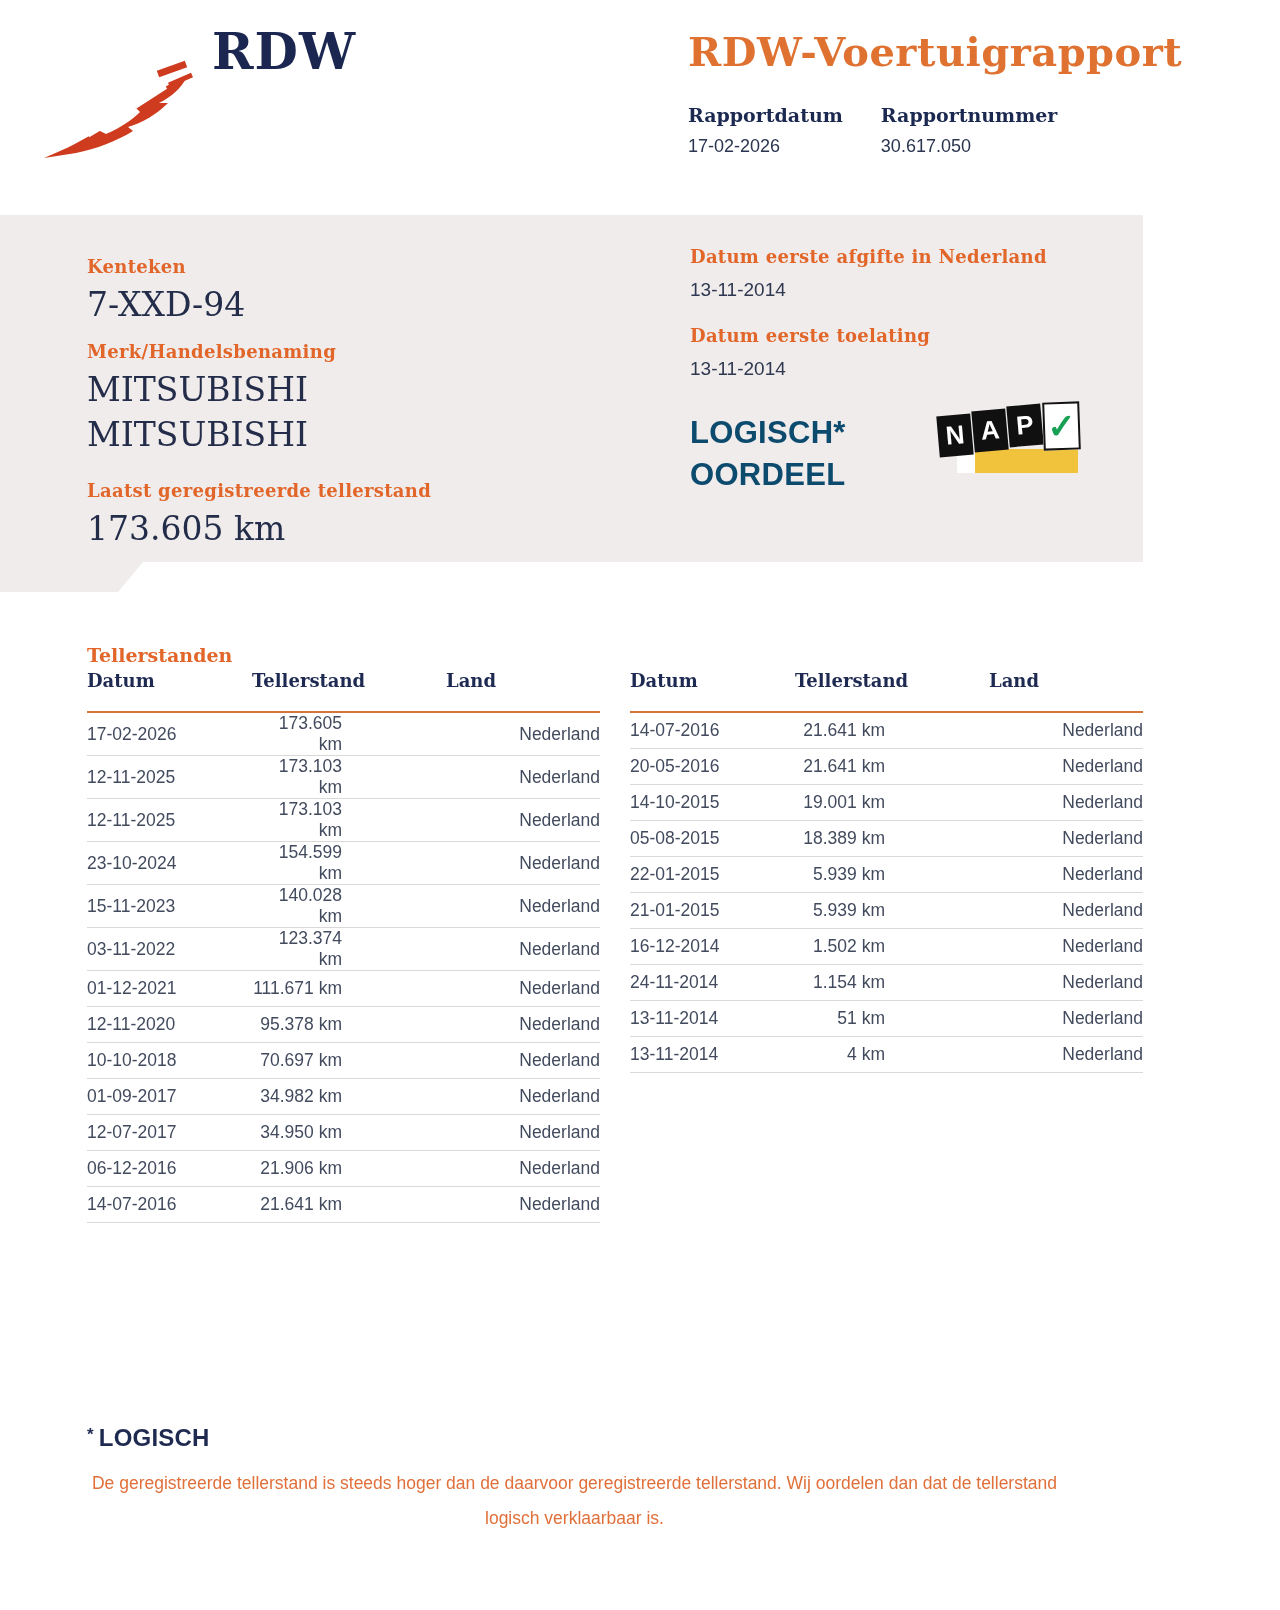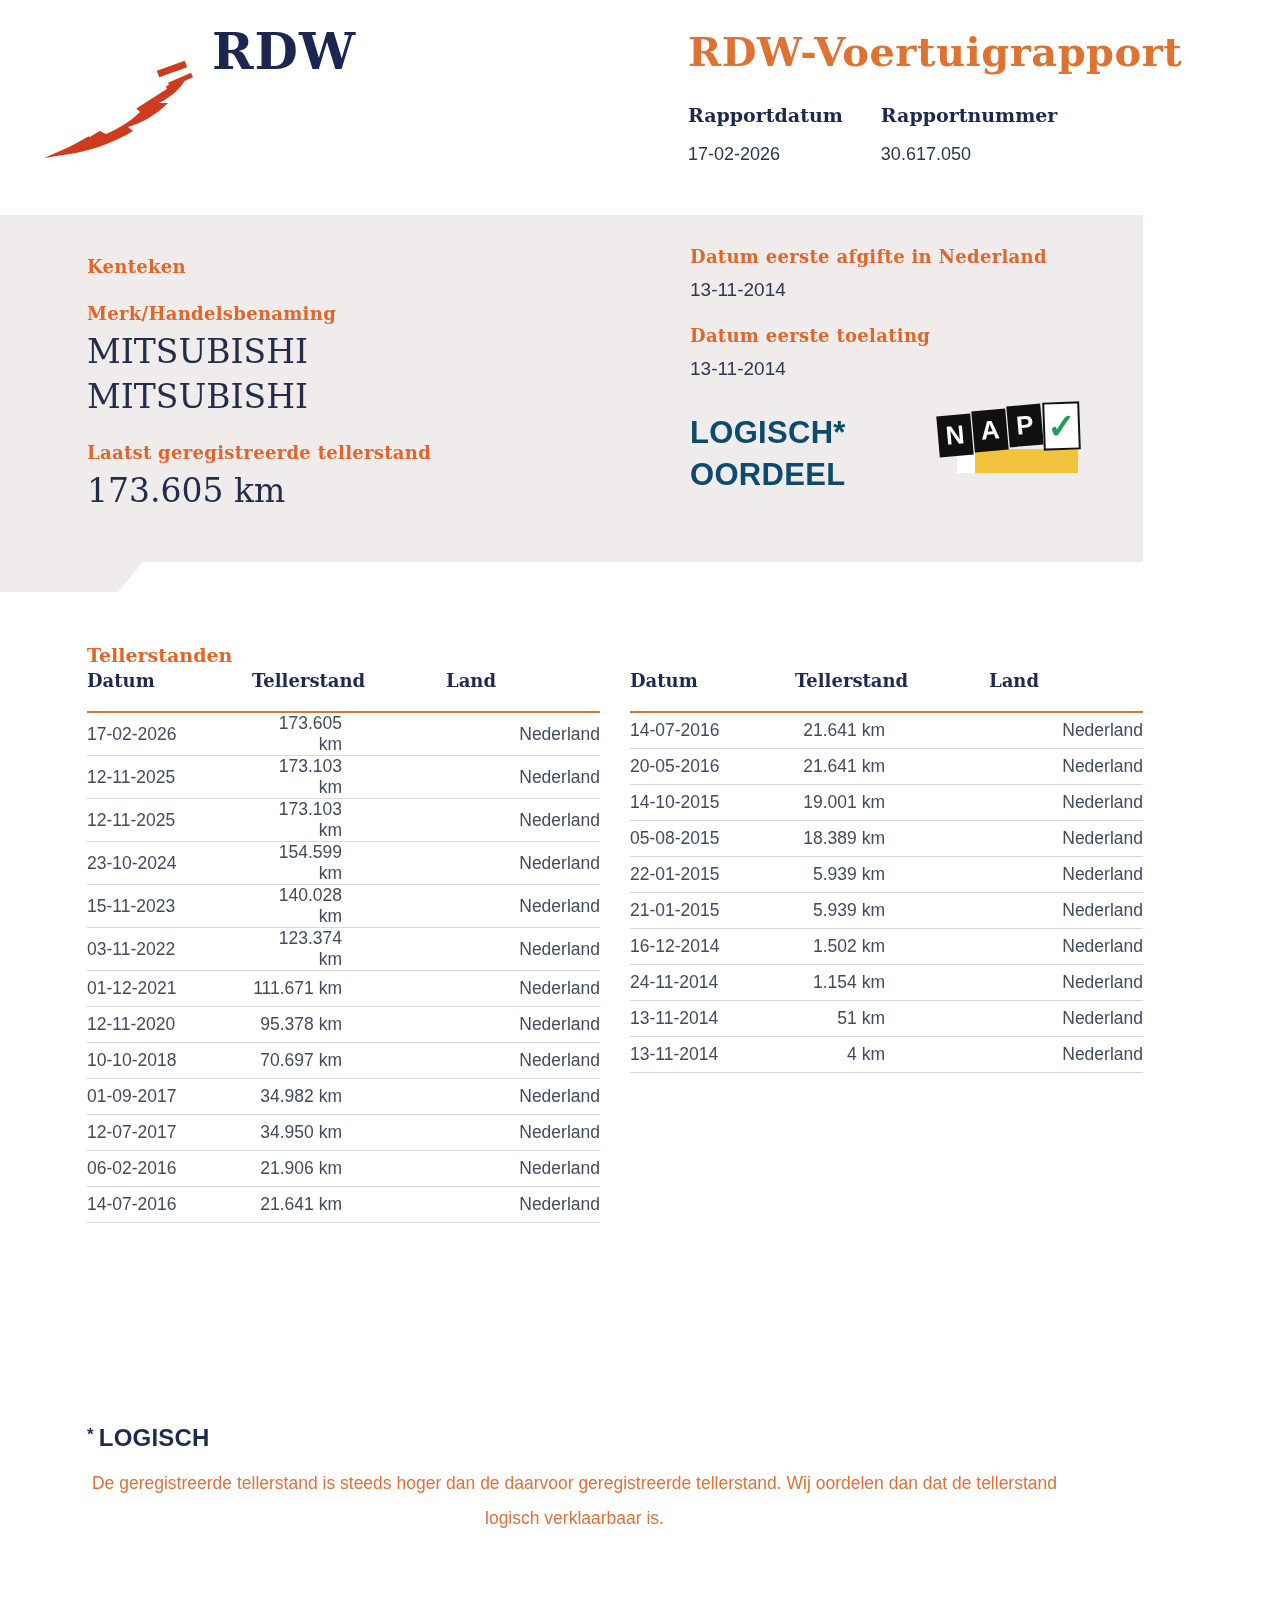--- a/index.html
+++ b/index.html
@@ -13,21 +13,21 @@
   .logo-swoosh { position:absolute; left:0; top:38px; width:160px; height:102px; }
   .logo-text {
     position:absolute; left:172px; top:0; font-family:"DejaVu Serif", serif;
     font-size:50px; font-weight:600; color:#1b2750; letter-spacing:1px;
   }
   .doc-title {
     position:absolute; left:688px; top:28px; font-family:"DejaVu Serif", serif;
     font-size:40px; font-weight:700; color:#df7230; letter-spacing:0.5px;text-align:right;
   }
   .report-meta { position:absolute; left:688px; top:104px; display:flex; gap:38px; }
-  .meta-col { display:flex; flex-direction:column;gap:8px; }
+  .meta-col { display:flex; flex-direction:column; }
   .meta-label {
     font-family:"DejaVu Serif", serif; font-weight:700; font-size:19px;
     color:#1b2951; margin-bottom:10px;
   }
   .meta-value { font-size:18px; color:#2b3550; }
   .meta-col:first-child { min-width:120px; }
   
   .panel {
     position:absolute; left:0; top:215px; width:1143px; height:377px; background:#efeceb;
     clip-path:polygon(0 0, 100% 0, 100% 347px, 143px 347px, 118px 100%, 0 100%);
@@ -126,20 +126,21 @@
     <div class="meta-col">
       <span class="meta-label">Rapportnummer</span>
       <span class="meta-value">30.617.050</span>
     </div>
   </div>
 
   <div class="panel"></div>
 
   <div class="panel-left">
     <div class="panel-label">Kenteken</div>
+    <div class="big-serif">7-XXD-94</div>
     <div class="gap-a"></div>
     <div class="panel-label">Merk/Handelsbenaming</div>
     <div class="big-serif merk-line">MITSUBISHI</div>
     <div class="big-serif">MITSUBISHI</div>
     <div class="gap-b"></div>
     <div class="panel-label">Laatst geregistreerde tellerstand</div>
     <div class="big-serif">173.605 km</div>
   </div>
 
   <div class="panel-right">
@@ -229,21 +230,21 @@
           <td>01-09-2017</td>
           <td>34.982 km</td>
           <td>Nederland</td>
         </tr>
         <tr>
           <td>12-07-2017</td>
           <td>34.950 km</td>
           <td>Nederland</td>
         </tr>
         <tr>
-          <td>06-02-2016</td>
+          <td>06-12-2016</td>
           <td>21.906 km</td>
           <td>Nederland</td>
         </tr>
         <tr>
           <td>14-07-2016</td>
           <td>21.641 km</td>
           <td>Nederland</td>
         </tr>
       </tbody>
   </table>

